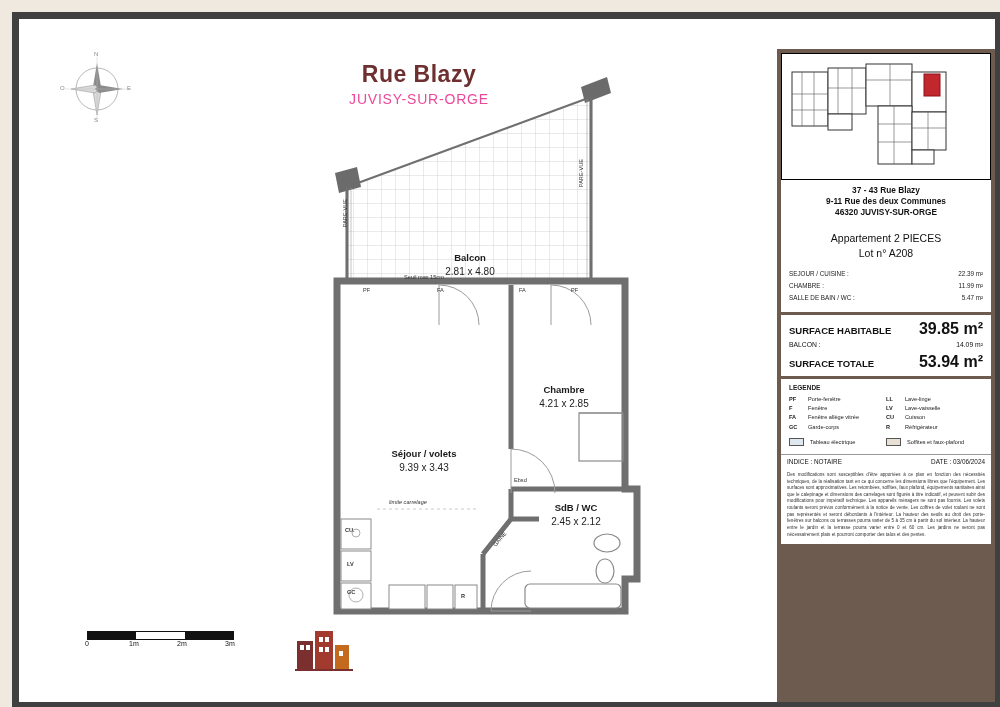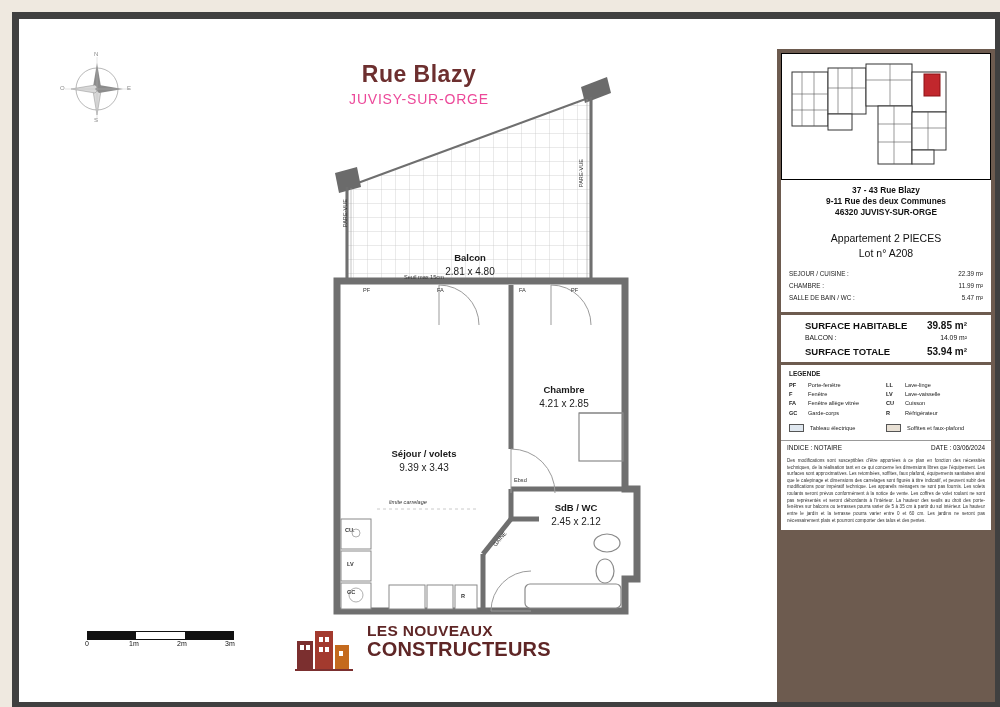--- a/index.html
+++ b/index.html
@@ -49,24 +49,24 @@
   .panel{position:absolute;left:758px;top:30px;width:218px;height:653px;background:#6d5b4f;}
   .panel-inner{position:absolute;left:4px;top:4px;width:210px;}
   .keyplan{background:#fff;border:1px solid #000;height:125px;position:relative;overflow:hidden;}
   .kp-hl{position:absolute;background:#c1272d;border:1px solid #8d1216;}
   .addr{background:#fff;text-align:center;padding:5px 2px 5px;font-size:8.3px;font-weight:bold;line-height:1.35;color:#111;}
   .apt{background:#fff;text-align:center;padding:7px 2px 2px;font-size:10.5px;color:#111;line-height:1.5;}
   .bat{background:#fff;text-align:center;padding:6px 2px 8px;font-size:10px;font-weight:bold;color:#111;}
   .tbl-title{background:#fff;text-align:center;font-size:10.5px;font-weight:bold;padding:4px 0 7px;color:#111;}
   .surf-rows{background:#fff;padding:4px 8px 8px;}
   .srow{display:flex;justify-content:space-between;font-size:6.3px;color:#222;line-height:1.9;}
-  .tot{background:#fff;padding:5px 24px;}
+  .tot{background:#fff;padding:5px 8px;}
   .trow{display:flex;justify-content:space-between;align-items:baseline;}
   .trow .k{font-size:9.5px;font-weight:bold;color:#111;}
-  .trow .v{font-size:10px;font-weight:bold;color:#111;}
+  .trow .v{font-size:16px;font-weight:bold;color:#111;}
   .trow.sm .k{font-size:6.8px;font-weight:normal;}
   .trow.sm .v{font-size:6.8px;font-weight:normal;}
   .legend{background:#fff;padding:5px 8px 7px;}
   .legend h4{margin:0 0 4px;font-size:6.5px;font-weight:bold;color:#222;}
   .lgrid{display:flex;}
   .lcol{width:50%;}
   .lrow{display:flex;font-size:5.6px;color:#222;line-height:1.65;}
   .lrow .c{width:19px;font-weight:bold;}
   .lsym{display:flex;font-size:5.6px;color:#222;line-height:1.8;align-items:center;margin-top:2px;}
   .sym-box{width:13px;height:6px;border:1px solid #555;background:#dfe7ef;margin-right:6px;}
@@ -217,24 +217,20 @@
       <rect x="40" y="26" width="14" height="24" fill="#c46a1e"></rect>
       <rect x="5" y="26" width="4" height="5" fill="#fff"></rect>
       <rect x="11" y="26" width="4" height="5" fill="#fff"></rect>
       <rect x="24" y="18" width="4" height="5" fill="#fff"></rect>
       <rect x="30" y="18" width="4" height="5" fill="#fff"></rect>
       <rect x="24" y="28" width="4" height="5" fill="#fff"></rect>
       <rect x="30" y="28" width="4" height="5" fill="#fff"></rect>
       <rect x="44" y="32" width="4" height="5" fill="#fff"></rect>
       <rect x="0" y="50" width="58" height="2" fill="#7b2f2f"></rect>
     </svg>
-    <div class="logo-text">
-      <div class="logo-l1">LES NOUVEAUX</div>
-      <div class="logo-l2">CONSTRUCTEURS</div>
-    </div>
   </div>
 
   <div class="panel">
     <div class="panel-inner">
 
       <div class="keyplan">
         <svg width="208" height="123" viewBox="0 0 208 123">
           <g fill="#ffffff" stroke="#333" stroke-width="1">
             <rect x="10" y="18" width="36" height="54"></rect>
             <rect x="46" y="14" width="38" height="46"></rect>

